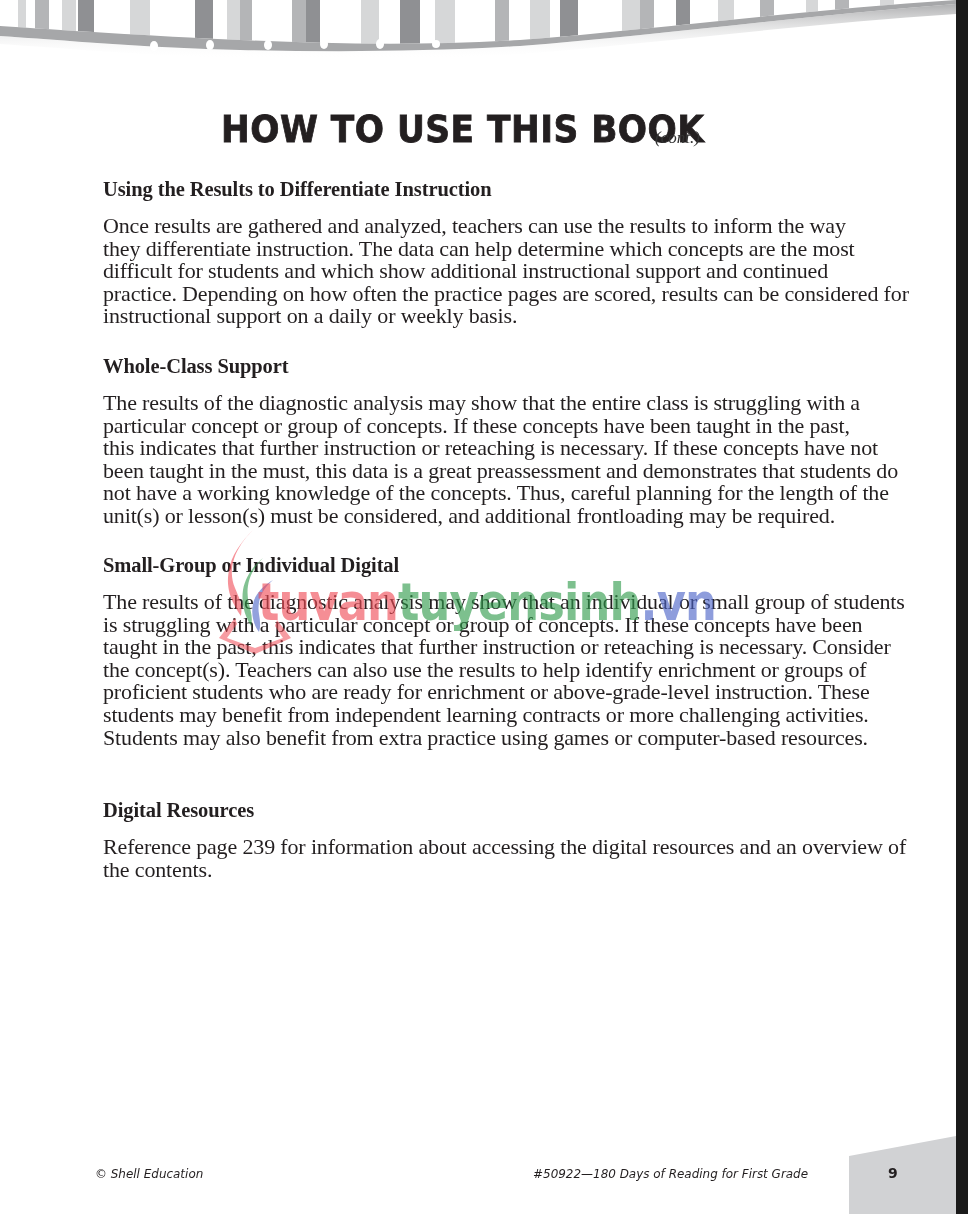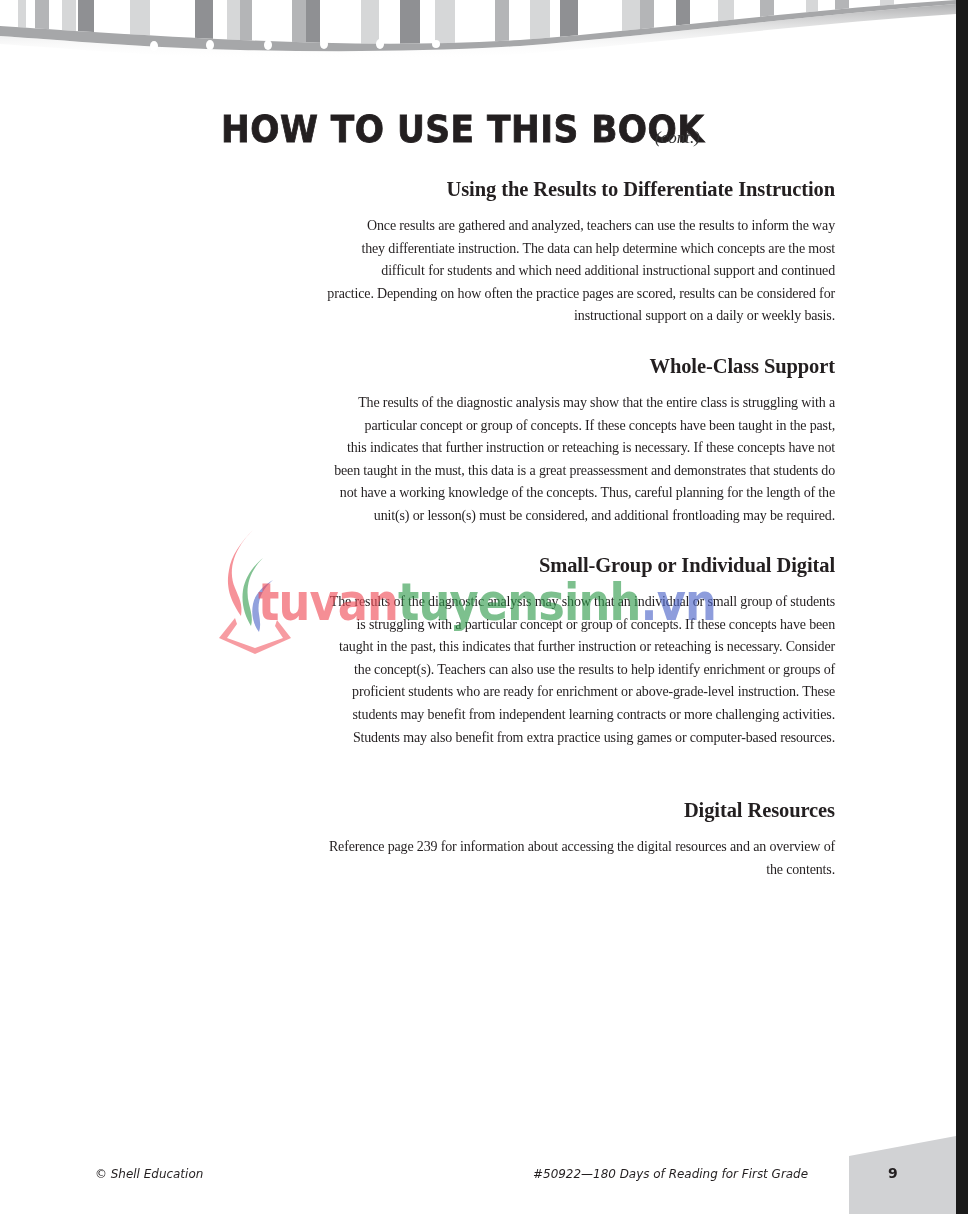--- a/index.html
+++ b/index.html
@@ -22,27 +22,27 @@
       letter-spacing: 0.5px; color: #231f20; display: inline-block;
       transform: scaleX(0.93); transform-origin: left center;
       -webkit-text-stroke: 0.8px #231f20;
     }
     .title-cont {
       position: absolute; left: 434px; top: 20px;
       font-family: "Liberation Serif", serif; font-style: italic; font-size: 17px; color: #333; text-align: right;
     }
 
     .content { position: absolute; left: 95px; top: 0; width: 740px; }
-    .section { position: absolute; left: 0; width: 740px; text-align: right; }
+    .section { position: absolute; left: 8px; width: 740px; }
     .section h2 {
       margin: 0; font-family: "Liberation Serif", serif; font-weight: bold;
       font-size: 20.5px; color: #231f20; letter-spacing: -0.1px;
     }
     .section p {
-      margin: 14px 0 0 0; font-size: 14px; line-height: 22.6px; color: #231f20;
+      margin: 14px 0 0 0; font-size: 22px; line-height: 22.6px; color: #231f20;
       letter-spacing: -0.15px; word-spacing: 0px;
     }
     .line { display: block; white-space: nowrap; }
 
     
     .footer-left {
       position: absolute; left: 95px; top: 1166px; font-family: "DejaVu Sans", sans-serif;
       font-style: italic; font-size: 13px; color: #231f20; transform: scaleX(0.92); transform-origin: left;
     }
     .footer-right {
@@ -126,21 +126,21 @@
     <span class="title">HOW TO USE THIS BOOK</span>
     <span class="title-cont">(cont.)</span>
   </div>
 
   <div class="content">
     <div class="section" style="top:178px;">
       <h2>Using the Results to Differentiate Instruction</h2>
       <p>
         <span class="line">Once results are gathered and analyzed, teachers can use the results to inform the way</span>
         <span class="line">they differentiate instruction.  The data can help determine which concepts are the most</span>
-        <span class="line">difficult for students and which need additional instructional support and continued</span>
+        <span class="line">difficult for students and which show additional instructional support and continued</span>
         <span class="line">practice.  Depending on how often the practice pages are scored, results can be considered for</span>
         <span class="line">instructional support on a daily or weekly basis.</span>
       </p>
     </div>
 
     <div class="section" style="top:355px;">
       <h2>Whole-Class Support</h2>
       <p>
         <span class="line">The results of the diagnostic analysis may show that the entire class is struggling with a</span>
         <span class="line">particular concept or group of concepts.  If these concepts have been taught in the past,</span>

